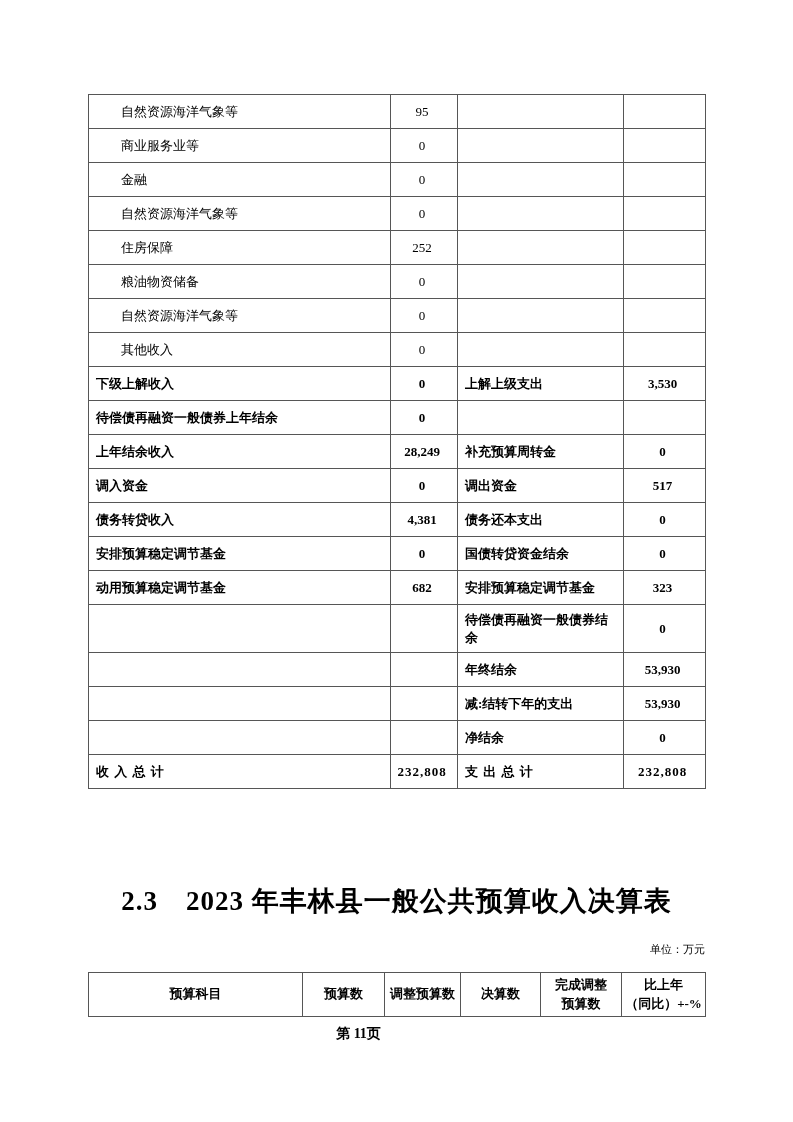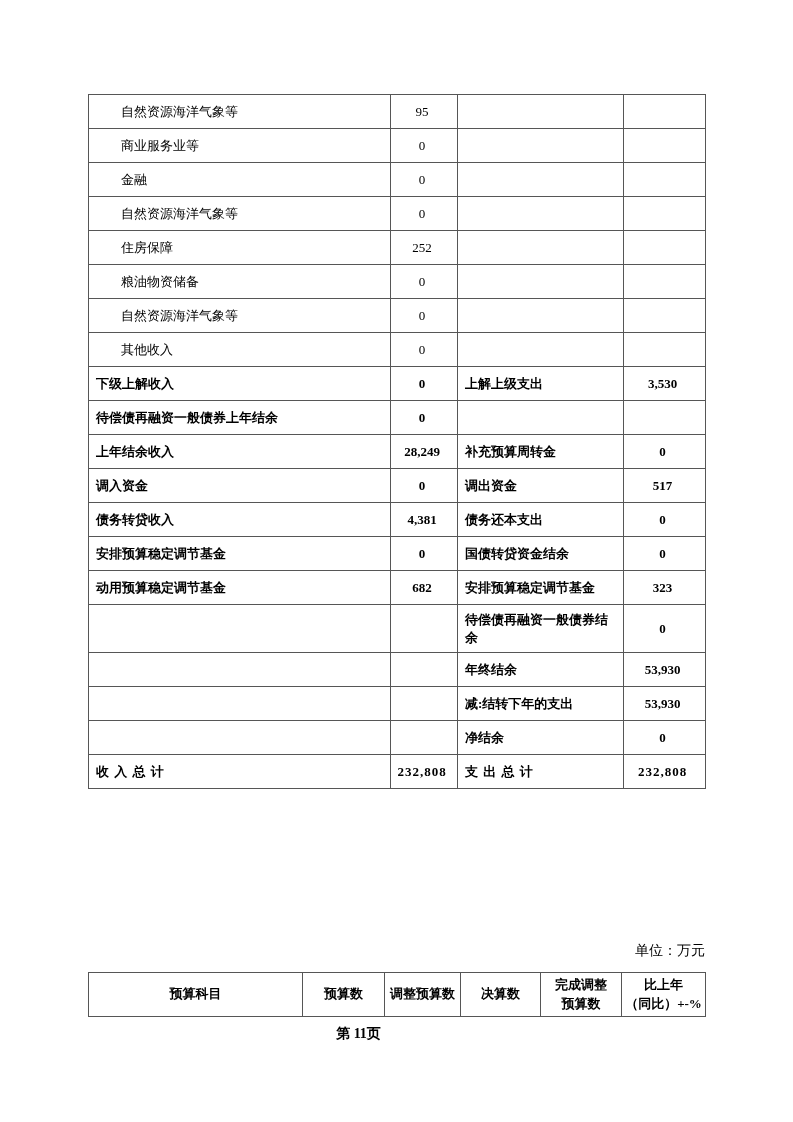--- a/index.html
+++ b/index.html
@@ -57,21 +57,21 @@
     white-space: nowrap;
   }
 
   
   .unit-note {
     position: absolute;
     left: 88px;
     top: 942px;
     width: 617px;
     text-align: right;
-    font-size: 14px;
+    font-size: 11px;
   }
 
   
   #income-table {
     left: 88px;
     top: 972px;
     width: 617px;
   }
   #income-table tr { height: 44px; }
   #income-table td {
@@ -222,20 +222,21 @@
       </tr>
       <tr class="bold total">
         <td class="lbl">收 入 总 计</td>
         <td class="val">232,808</td>
         <td class="lbl">支 出 总 计</td>
         <td class="val">232,808</td>
       </tr>
     </tbody>
   </table>
 
+  <div class="section-title">2.3　2023 年丰林县一般公共预算收入决算表</div>
 
   <div class="unit-note">单位：万元</div>
 
   <table class="grid" id="income-table">
     <colgroup>
       <col style="width:214px">
         <col style="width:82px">
         <col style="width:76px">
         <col style="width:80px">
         <col style="width:81px">

